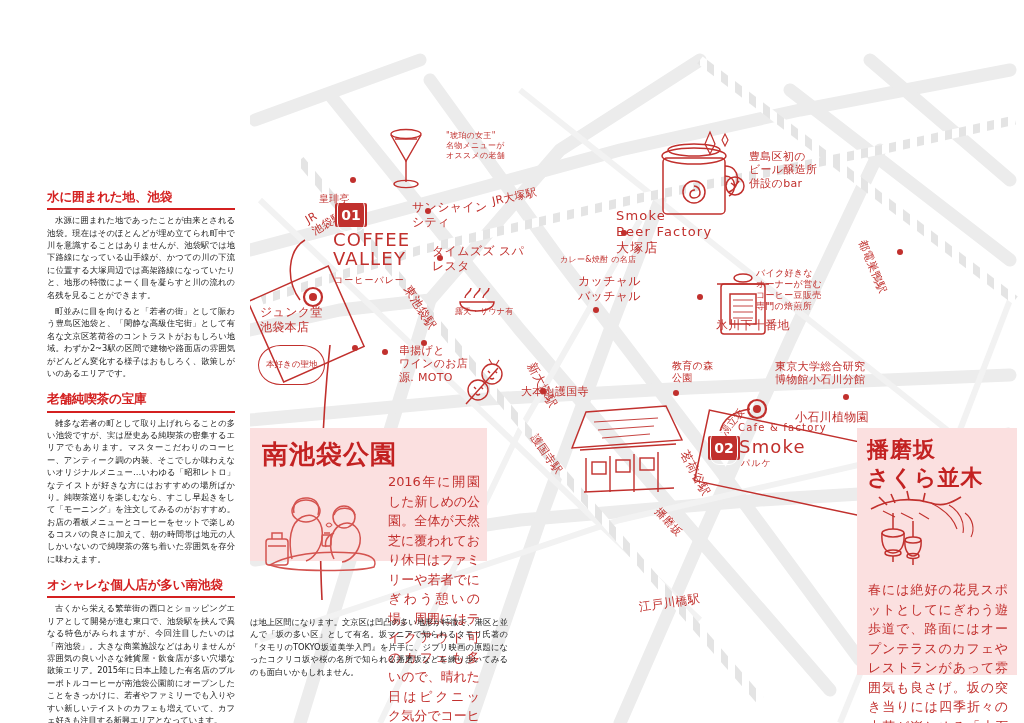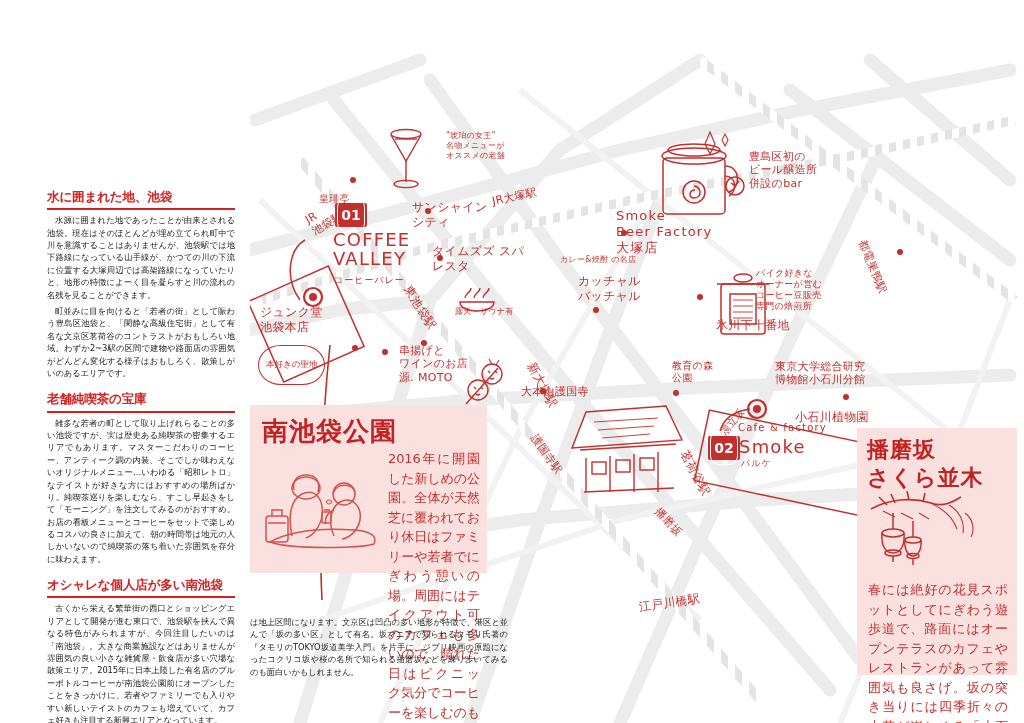--- a/index.html
+++ b/index.html
@@ -43,21 +43,21 @@
     font-family:"DejaVu Sans","Liberation Sans",sans-serif;
     font-size:8.3px;line-height:1.495;color:#1a1a1a;
     text-align:justify;margin:4px 0 0 0;text-indent:8px;
     letter-spacing:-0.1px;
   }
   #tail-col{position:absolute;left:250px;top:616px;width:258px;z-index:7;}
   #tail-col .sec-p{text-indent:0;margin-top:0;}
 
   
   .pink-card{position:absolute;background:#fbe0e0;z-index:5;}
-  #card-park{left:250px;top:405px;width:237px;height:168px;}
+  #card-park{left:250px;top:428px;width:237px;height:133px;}
   #card-harima{left:857px;top:428px;width:160px;height:247px;}
 
   .card-title{
     font-family:"DejaVu Sans","Liberation Sans",sans-serif;
     color:#c32222;font-weight:700;letter-spacing:1px;
   }
   #card-park .card-title{position:absolute;left:12px;top:12px;font-size:26px;line-height:1.1;}
   #card-harima .card-title{position:absolute;left:10px;top:8px;font-size:22px;line-height:1.28;white-space:pre-line;}
   .card-body{
     position:absolute;font-family:"DejaVu Sans","Liberation Sans",sans-serif;

